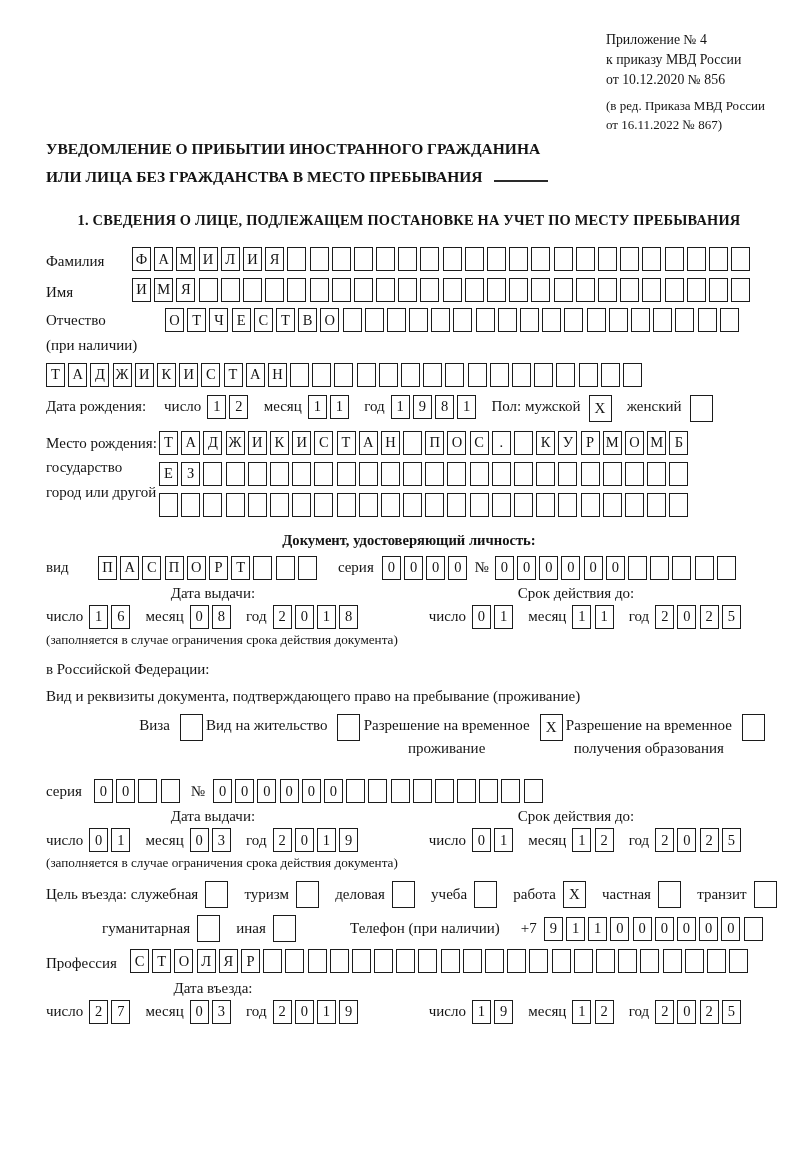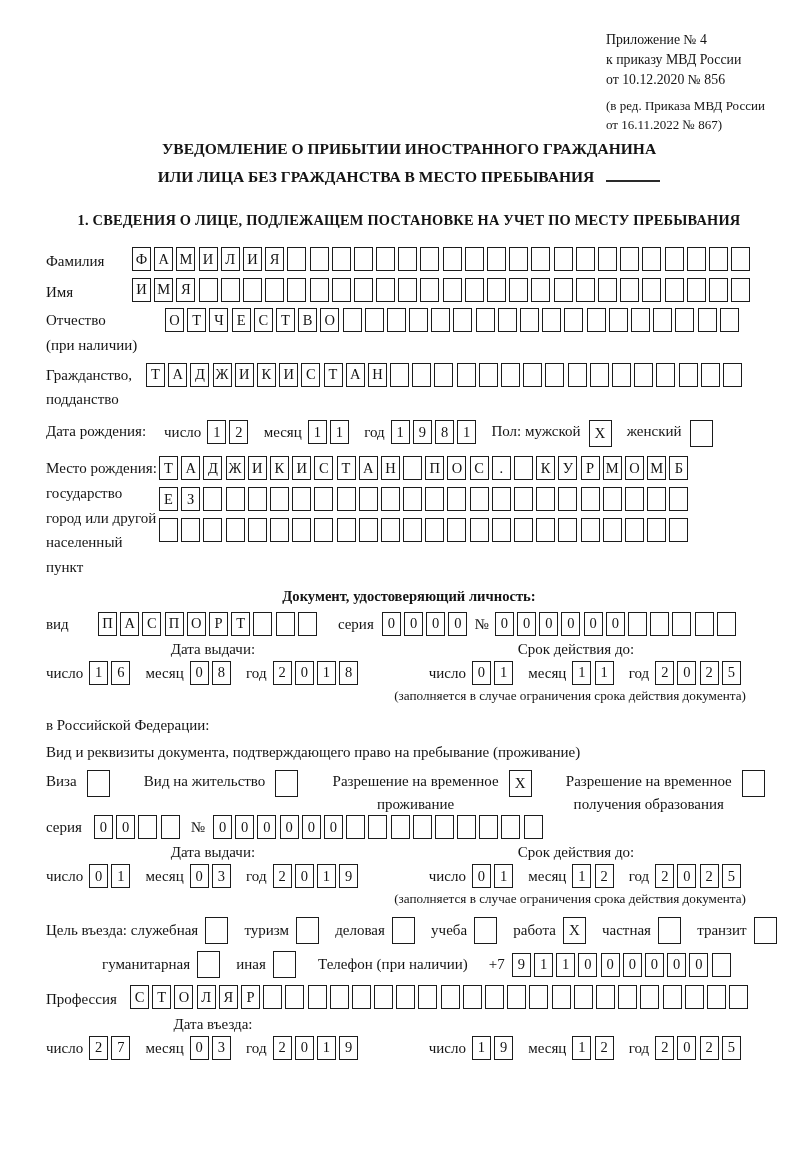--- a/index.html
+++ b/index.html
@@ -5,21 +5,21 @@
   html,body{margin:0;padding:0;background:#ffffff;}
   .sheet{
     width:798px;height:1163px;box-sizing:border-box;
     padding:30px 26px 20px 46px;
     font-family:"Liberation Serif","DejaVu Serif",serif;
     color:#141414;overflow:hidden;background:#fff;
   }
   .appendix{margin-left:560px;width:200px;font-size:13.8px;line-height:1.45;}
   .revision{margin-left:560px;width:200px;font-size:13px;line-height:1.45;margin-top:7px;}
   .forma{text-align:right;padding-right:12px;font-weight:bold;font-size:15.5px;letter-spacing:.5px;margin:24px 0 16px;}
-  .title{text-align:center;font-weight:bold;font-size:15.5px;line-height:1.85;}
+  .title{font-weight:bold;font-size:15.5px;line-height:1.85;}
   .uline{display:inline-block;width:54px;border-bottom:2.2px solid #2a2a2a;height:11px;margin-left:12px;}
   .sec{text-align:center;font-weight:bold;font-size:14.4px;margin:20px 0 18px;letter-spacing:.2px;}
   .row{display:flex;align-items:flex-start;margin-bottom:5px;}
   .lbl{font-size:15px;line-height:1.5;padding-top:3px;flex:0 0 auto;}
   .lblcol{font-size:15px;line-height:1.65;flex:0 0 auto;font-family:Liberation Serif, serif;}
   .boxes{display:inline-flex;flex-wrap:nowrap;flex:0 0 auto;}
   .boxrows .boxes{margin-bottom:7px;}
   .cell{
     display:inline-flex;align-items:center;justify-content:center;
     width:19px;height:24px;border:1.6px solid #1c1c1c;margin-right:3.2px;
@@ -33,23 +33,23 @@
   .w-prof{width:84px;}
   .gap-m{width:18px;flex:0 0 auto;}
   .dochead{text-align:center;font-weight:bold;font-size:14.6px;margin:8px 0 7px;}
   .dates-head{display:flex;font-size:15px;margin:4px 0 3px;}
   .dates-head .h1{width:46%;text-align:center;}
   .dates-head .h2{width:54%;text-align:center;}
   .dates-row{display:flex;justify-content:space-between;padding-right:16px;margin-bottom:3px;}
   .dgroup{display:inline-flex;align-items:center;}
   .dgroup .lbl{padding-top:0;margin-right:6px;}
   .dgroup .boxes{margin-right:12px;}
-  .note{font-size:13.2px;text-align:right;padding-right:26px;margin:0 0 10px;}
+  .note{font-size:13.2px;text-align:left;padding-right:26px;margin:0 0 10px;}
   .plain{font-size:15px;line-height:1.55;margin-bottom:4px;}
-  .opts{display:flex;align-items:flex-start;justify-content:space-between;padding-right:4px;margin:6px 0 0;font-family:Liberation Serif, serif;}
+  .opts{display:flex;align-items:flex-start;justify-content:flex-end;padding-right:4px;margin:6px 0 20px;font-family:Liberation Serif, serif;}
   .opt{display:inline-flex;align-items:flex-start;}
   .opt .olbl{font-size:15px;line-height:1.5;margin-right:10px;}
   .opt .center{text-align:center;}
   .purpose{display:flex;align-items:center;font-size:15px;margin-bottom:7px;flex-wrap:nowrap;}
   .purpose .plbl{margin-right:7px;flex:0 0 auto;}
   .purpose .boxes{margin-right:13px;}
   .indent{margin-left:56px;}
 </style>
 </head>
 <body>
@@ -171,24 +171,20 @@
         <span class="cell"></span>
         <span class="cell"></span>
         <span class="cell"></span>
         <span class="cell"></span>
         <span class="cell"></span>
         <span class="cell"></span>
       </span>
   </div>
 
   <div class="row">
-    <span class="lblcol w-citiz">
-      <div>Гражданство,</div>
-      <div>подданство</div>
-    </span>
     <span class="boxes">
         <span class="cell">Т</span>
         <span class="cell">А</span>
         <span class="cell">Д</span>
         <span class="cell">Ж</span>
         <span class="cell">И</span>
         <span class="cell">К</span>
         <span class="cell">И</span>
         <span class="cell">С</span>
         <span class="cell">Т</span>
@@ -243,21 +239,20 @@
     <span class="boxes">
         <span class="cell cb"></span>
       </span>
   </div>
 
   <div class="row">
     <span class="lblcol w-birthpl">
       <div>Место рождения:</div>
       <div>государство</div>
       <div>город или другой</div>
-      <div>населенный пункт</div>
     </span>
     <span class="boxrows">
       <div class="boxes">
           <span class="cell">Т</span>
           <span class="cell">А</span>
           <span class="cell">Д</span>
           <span class="cell">Ж</span>
           <span class="cell">И</span>
           <span class="cell">К</span>
           <span class="cell">И</span>
@@ -563,21 +558,21 @@
 
   <div class="purpose indent">
     <span class="plbl">гуманитарная</span>
     <span class="boxes">
         <span class="cell cb"></span>
       </span>
     <span class="plbl">иная</span>
     <span class="boxes">
         <span class="cell cb"></span>
       </span>
-    <span class="plbl" style="margin-left:6px;">Телефон (при наличии)</span>
+    <span class="plbl" style="margin-left:38px;">Телефон (при наличии)</span>
     <span class="plbl" style="margin-left:14px;">+7</span>
     <span class="boxes">
         <span class="cell">9</span>
         <span class="cell">1</span>
         <span class="cell">1</span>
         <span class="cell">0</span>
         <span class="cell">0</span>
         <span class="cell">0</span>
         <span class="cell">0</span>
         <span class="cell">0</span>

